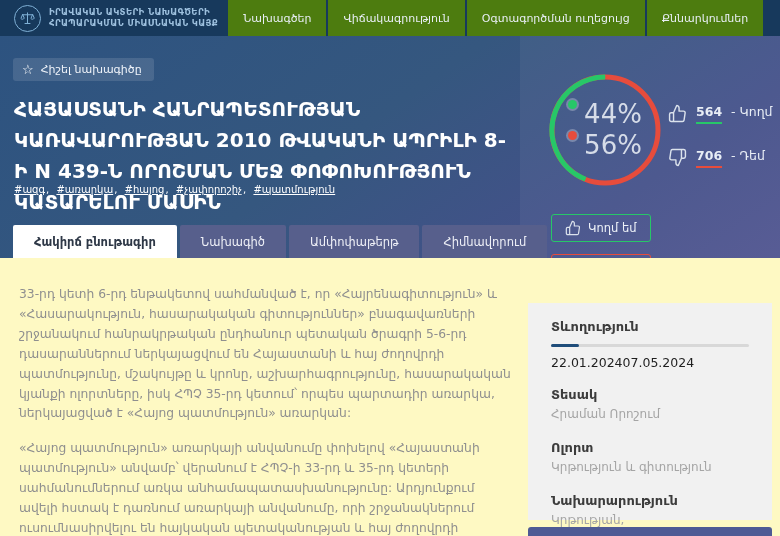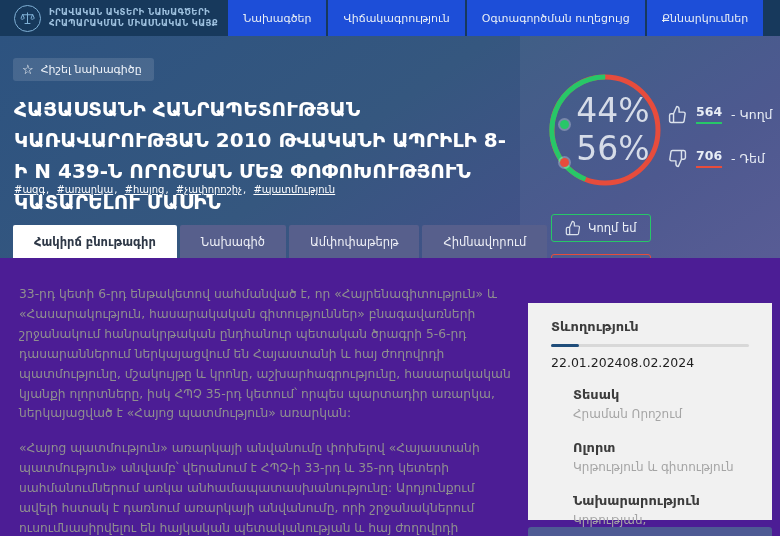--- a/index.html
+++ b/index.html
@@ -8,21 +8,21 @@
 
   
   .header { height:36px; background:#17395c; display:flex; align-items:center;
     padding:0 14px; gap:10px; }
   .logo { display:flex; align-items:center; gap:8px; flex:0 0 auto; }
   .emblem { width:27px; height:27px; border:1.5px solid #7fb0d6; border-radius:50%;
     display:flex; align-items:center; justify-content:center; }
   .logo-text { color:#9dc0de; font-weight:bold; font-size:8.5px; line-height:1.35;
     letter-spacing:.4px; }
   .nav { display:flex; height:100%; margin-left:auto; gap:2px; }
-  .nav-item { background:#1d4ed8; color:#e8eef5; font-size:11px; display:flex;
+  .nav-item { background:#4d7c0f; color:#e8eef5; font-size:11px; display:flex;
     align-items:center; padding:0 15px; cursor:pointer; white-space:nowrap; }
   .lang-zone { display:flex; align-items:center; gap:10px; padding-left:12px; }
 
   
   .hero { position:relative; height:222px;
     background:linear-gradient(145deg,#2d5380 0%,#35577f 45%,#44518a 78%,#4f5490 100%); }
   .hero-light { position:absolute; left:520px; top:0; right:0; bottom:0;
     background:rgba(255,255,255,0.05); }
   .remember { position:absolute; left:13px; top:22px; display:flex; align-items:center;
     gap:7px; background:rgba(255,255,255,0.12); color:#f0f4fa; font-size:11px;
@@ -32,63 +32,63 @@
     font-weight:bold; font-size:20px; line-height:1.55; }
   .hashtags { position:absolute; left:14px; top:148px; font-size:10px; color:#fff; }
   .hashtags a { color:#fff; text-decoration:underline; cursor:pointer; }
   .tag-sep { margin:0 4px 0 1px; }
   .hashtags span.tag-wrap:last-child .tag-sep { display:none; }
 
   .donut { position:absolute; left:549px; top:38px; width:112px; height:112px; }
   .donut svg { position:absolute; inset:0; }
   .donut-center { position:absolute; inset:8px; display:flex; flex-direction:column;
     align-items:center; justify-content:center; gap:2px; }
-  .pct-row { display:flex; align-items:flex-end; gap:7px; color:#d6dce8;
-    font-size:33px; line-height:1.1; }
+  .pct-row { display:flex; align-items:flex-start; gap:7px; color:#d6dce8;
+    font-size:26px; line-height:1.1; }
   .pct-dot { width:9px; height:9px; border-radius:50%;
     box-shadow:0 0 0 2px rgba(255,255,255,0.28); }
 
   .vote-list { position:absolute; left:668px; top:68px; display:flex;
     flex-direction:column; gap:24px; }
-  .vote-row { display:flex; align-items:center; gap:9px; color:#e8edf5;
+  .vote-row { display:flex; align-items:flex-start; gap:9px; color:#e8edf5;
     font-size:12.5px; }
   .vote-num { font-weight:bold; padding-bottom:3px; border-bottom:2px solid; }
   .vote-num.for { border-color:#27c768; }
   .vote-num.against { border-color:#e74c3c; }
 
   .vote-buttons { position:absolute; left:551px; top:178px; display:flex; gap:12px;flex-direction:column; }
   .vote-btn { display:flex; align-items:center; gap:7px; background:transparent;
     color:#eef2f8; font-size:11.5px; padding:5px 13px; border-radius:3px;
     cursor:pointer; border:1.5px solid; }
   .vote-btn.for { border-color:#27c768; }
   .vote-btn.against { border-color:#e74c3c; }
 
   .tabs { position:absolute; left:13px; bottom:0; display:flex; gap:3px; }
   .tab { height:33px; display:flex; align-items:center; padding:0 21px;
     font-size:11.5px; color:#eef0f7; background:#575f8c; border-radius:2px 2px 0 0;
     cursor:pointer; white-space:nowrap;margin-top:24px; }
   .tab.active { background:#fff; color:#2e3847; font-weight:bold; }
 
   
-  .content { position:relative; height:278px; background:#4c1d95; }
+  .content { position:relative; height:278px; background:#fef9c3; }
   .article { position:absolute; left:19px; top:27px; width:492px; color:#8f8f8f;
     font-size:12.3px; line-height:1.62; }
   .article p + p { margin-top:15px; }
 
   .side-card { position:absolute; left:528px; top:45px; width:244px; height:217px;
     background:#f1f1f1; padding:16px 23px; }
   .side-label { color:#3c3c3c; font-weight:bold; font-size:13px; }
   .side-value { color:#a5a5a5; font-size:12px; line-height:1.4; margin-top:4px; }
   .progress { margin-top:10px; height:3px; background:#d8d8d8; border-radius:2px;
     position:relative; }
   .progress-fill { position:absolute; left:0; top:0; bottom:0; background:#1f4d7a;
     border-radius:2px; }
   .dates { display:flex; justify-content:flex-start; margin-top:8px;
     color:#1f1f1f; font-size:12.5px; }
-  .side-sec { margin-top:17px;margin-left:22px; }
+  .side-sec { margin-top:17px; }
   .side-partial-btn { position:absolute; left:528px; top:269px; width:244px;
     height:9px; background:#4e5a94; border-radius:3px 3px 0 0; cursor:pointer; }
 
   svg.icn { stroke:#dbe2ec; stroke-width:1.8; fill:none; stroke-linecap:round;
     stroke-linejoin:round; }
 </style>
 </head>
 <body>
 
 <div class="header">
@@ -201,21 +201,21 @@
     <p>«Հայոց պատմություն» առարկայի անվանումը փոխելով «Հայաստանի պատմություն» անվամբ՝ վերանում է ՀՊՉ-ի 33-րդ և 35-րդ կետերի սահմանումներում առկա  անհամապատասխանությունը: Արդյունքում ավելի հստակ է դառնում առարկայի անվանումը, որի շրջանակներում ուսումնասիրվելու են հայկական պետականության և հայ ժողովրդի պատմության տարբեր ժամանակաշրջաններում տեղի ունեցած իրադարձությունները:</p>
   </div>
 
   <div class="side-card">
     <div class="side-label">Տևողություն</div>
     <div class="progress">
       <div class="progress-fill" style="width: 14%;"></div>
     </div>
     <div class="dates">
       <span>22.01.2024</span>
-      <span>08.02.2024</span>
+      <span>07.05.2024</span>
     </div>
     <div class="side-sec">
       <div class="side-label">Տեսակ</div>
       <div class="side-value">Հրաման Որոշում</div>
     </div>
     <div class="side-sec">
       <div class="side-label">Ոլորտ</div>
       <div class="side-value">Կրթություն և գիտություն</div>
     </div>
     <div class="side-sec">

